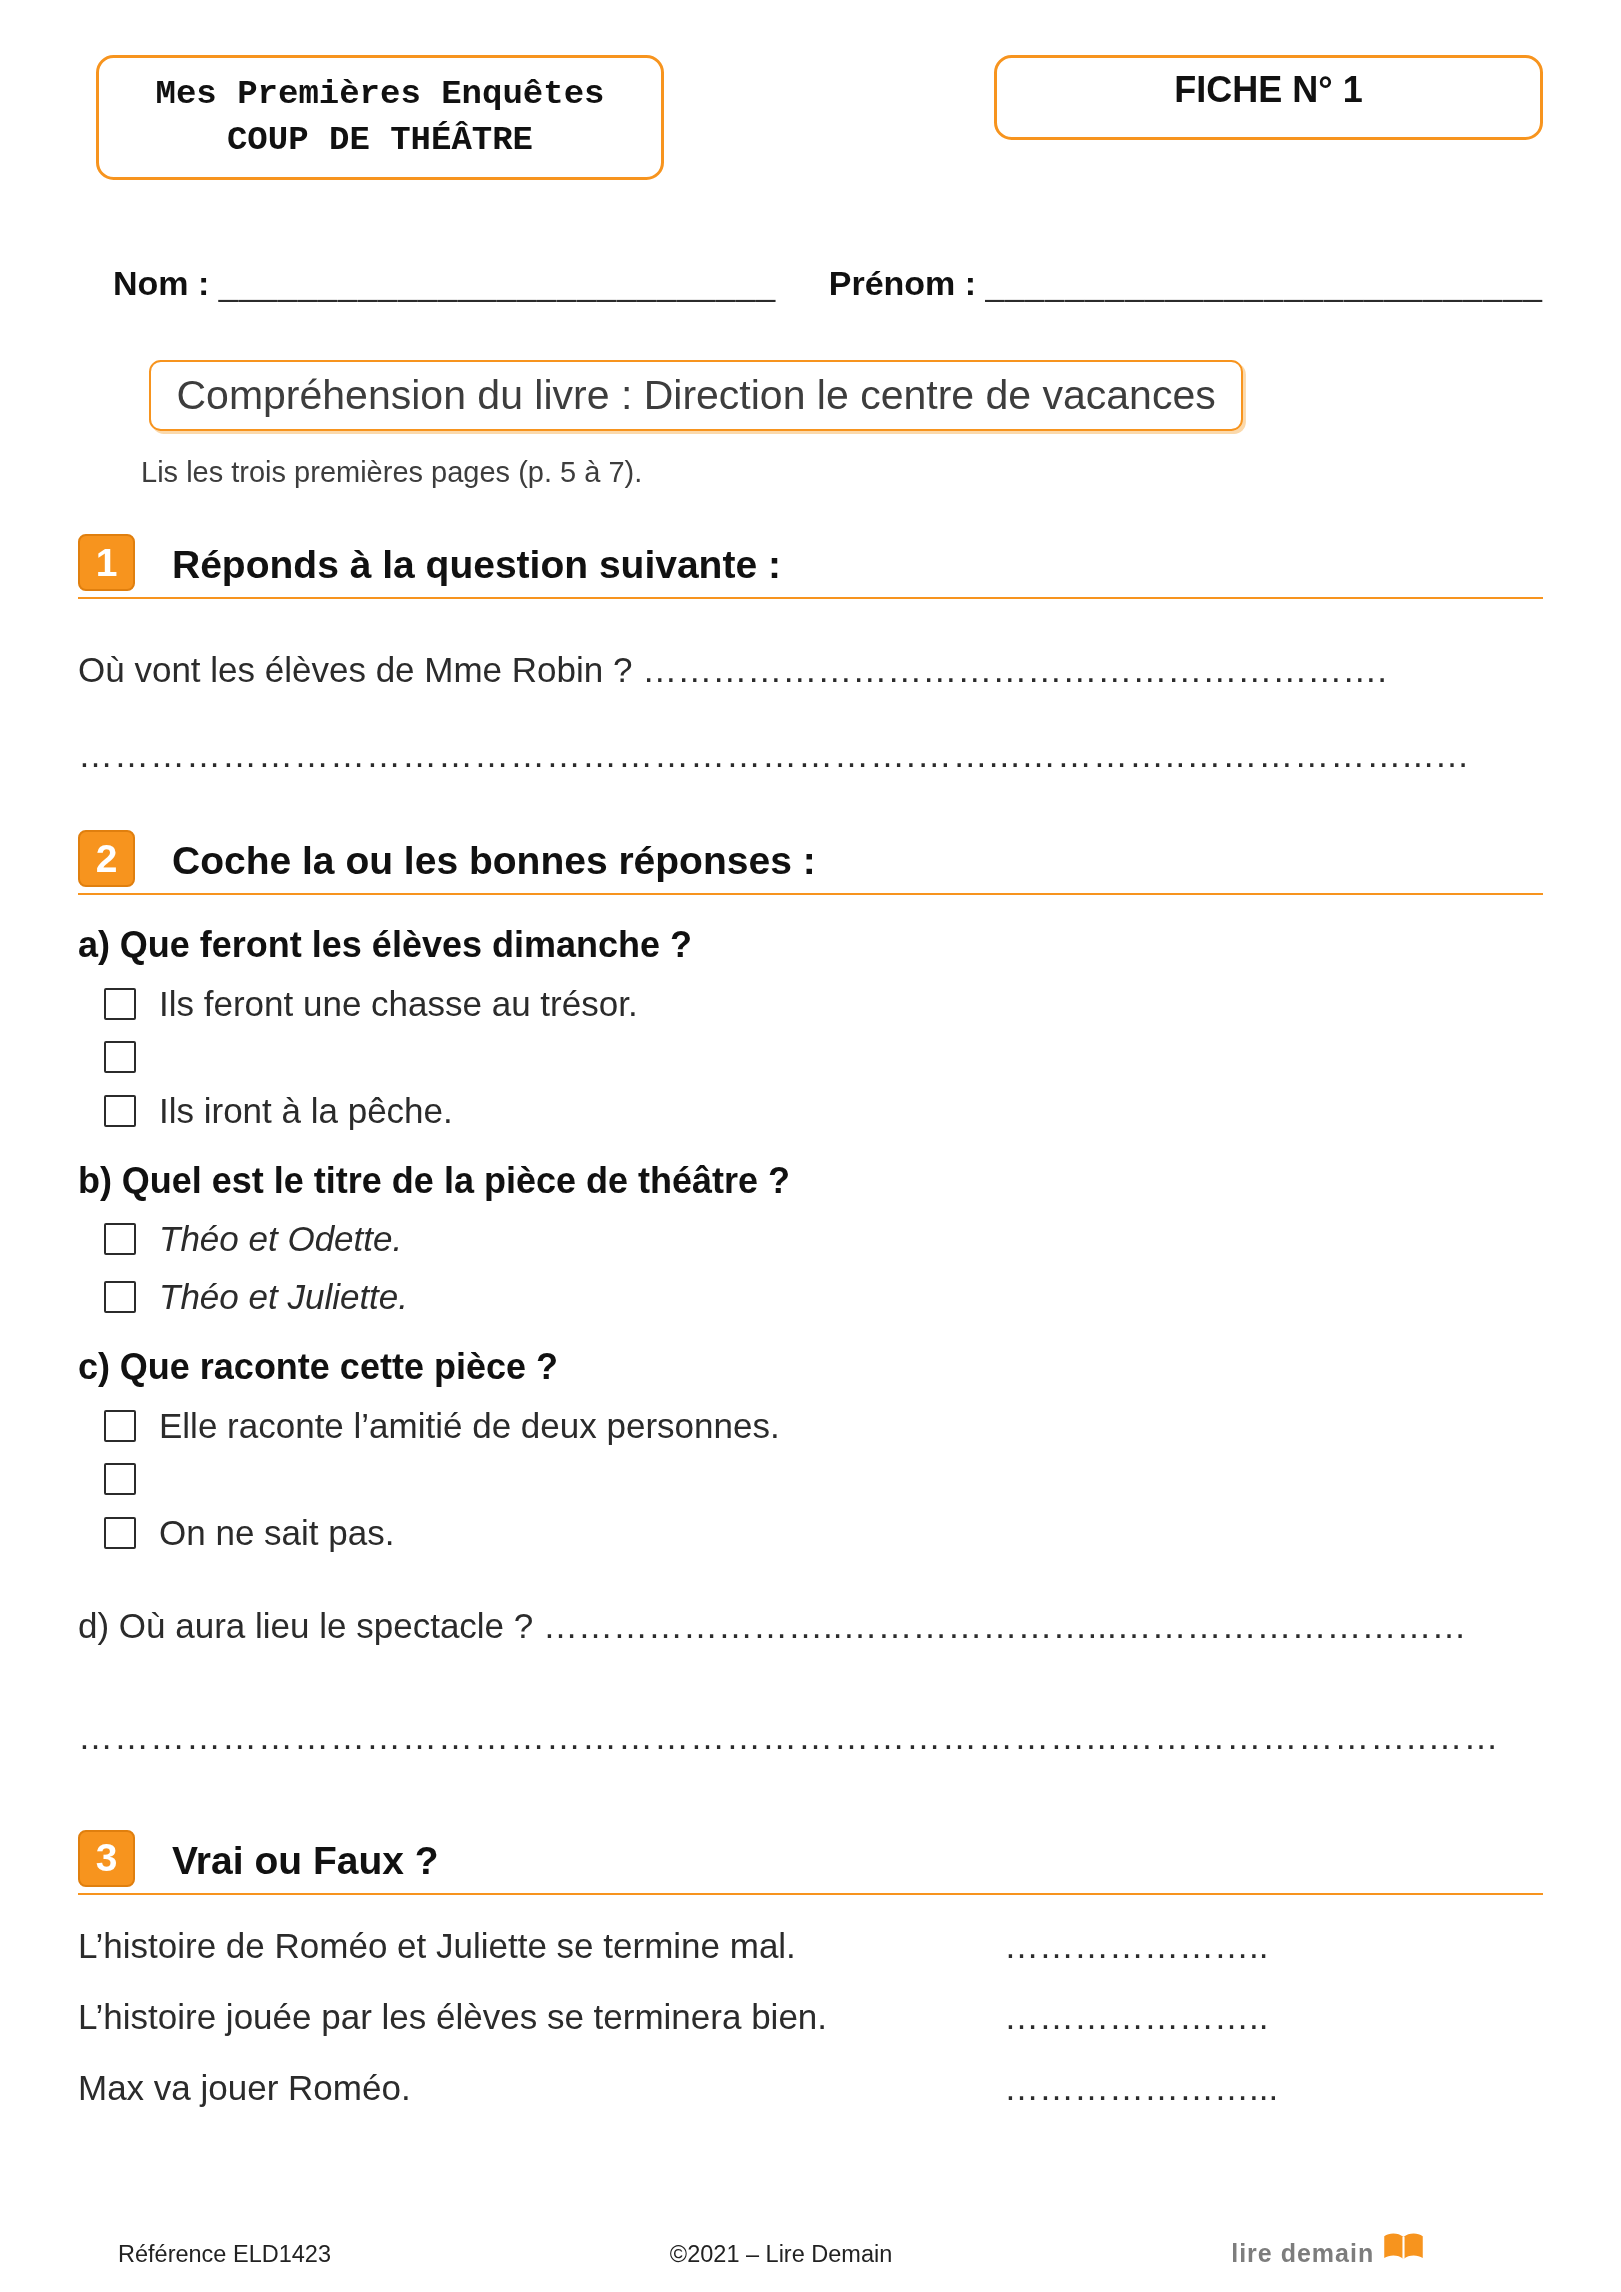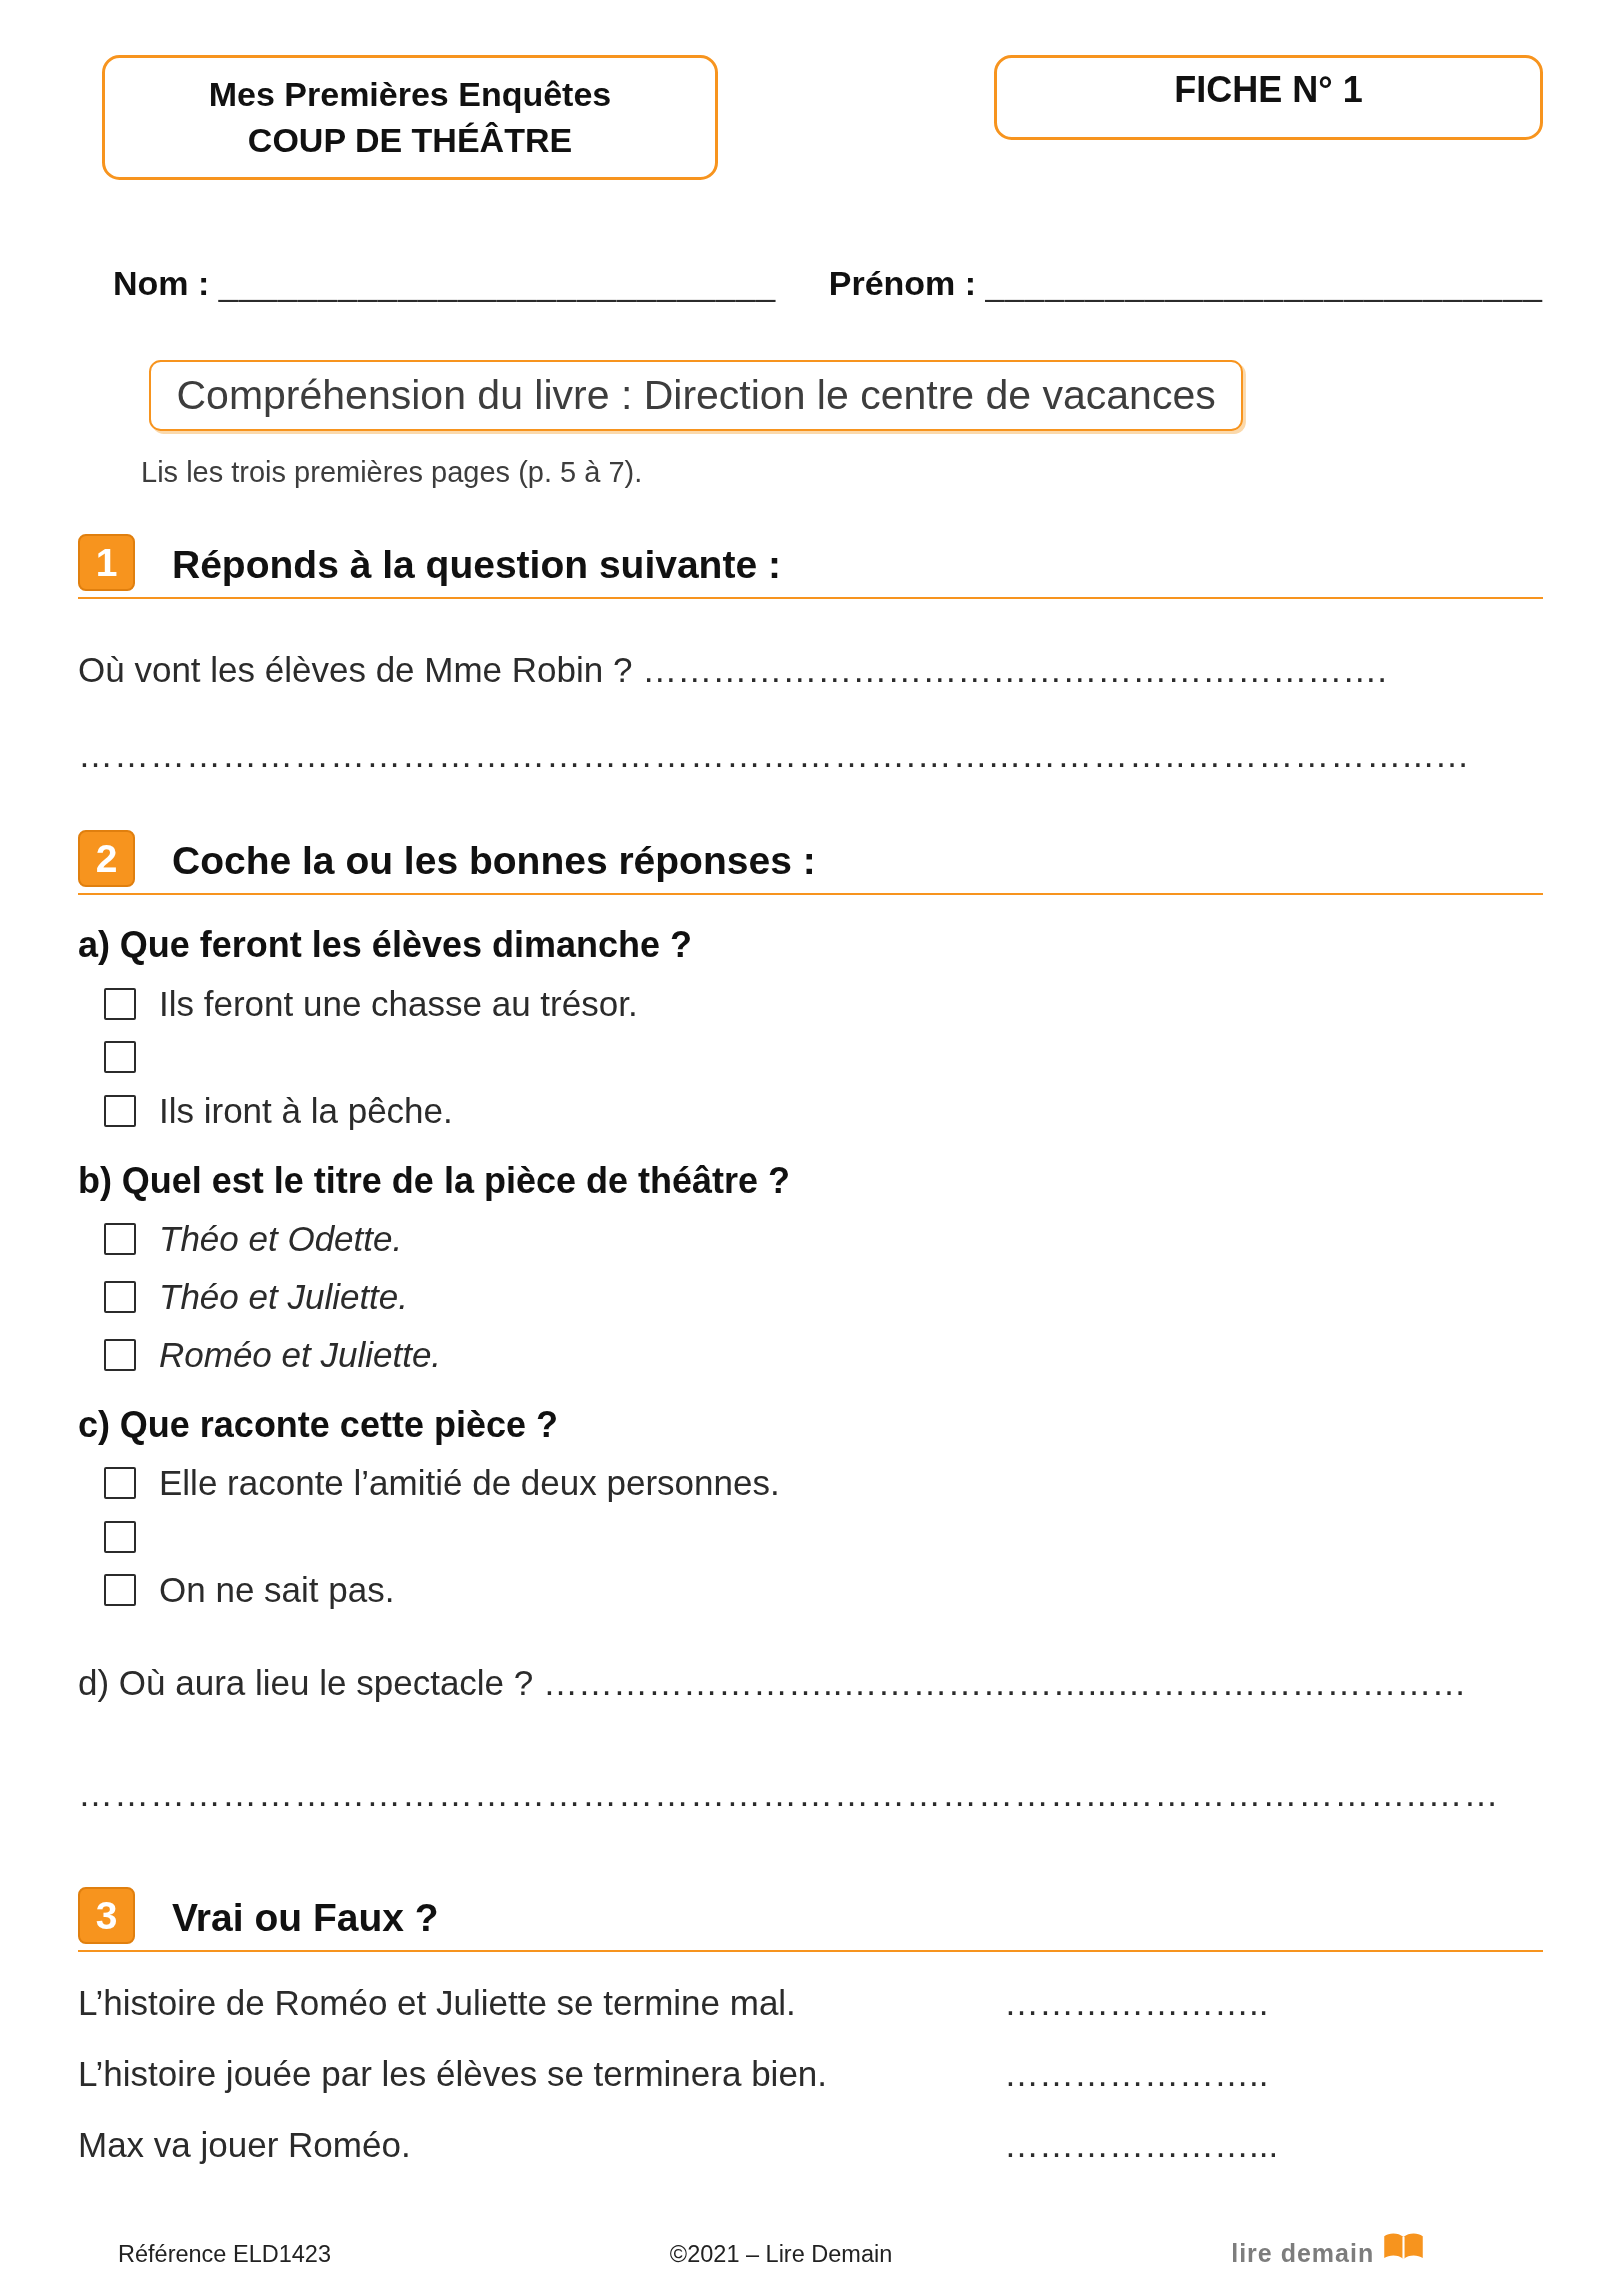--- a/index.html
+++ b/index.html
@@ -18,21 +18,21 @@
   
   .top-row { display: flex; justify-content: space-between; align-items: flex-start; }
   .badge-box {
     border: 3.9px solid #F7941E;
     border-radius: 17.6px;
     padding: 13.7px 29px;
     text-align: center;
     font-weight: bold;
     color: #111;
   }
-  .series-box { width: 616px; font-size: 34px; line-height: 1.35; margin-left: 24px; }
+  .series-box { width: 568px; font-size: 34px; line-height: 1.35; margin-left: 18px; font-family: Liberation Mono, monospace; }
   .fiche-box { width: 549px; font-size: 36px; padding-top: 11px; padding-bottom: 25.5px; }
 
   
   .identity-row { margin-top: 84px; padding-left: 35px; display: flex; align-items: baseline; font-size: 34px; }
   .id-label { font-weight: bold; color: #111; white-space: pre; }
   .id-blank { color: #2b2b2b; letter-spacing: 1px; white-space: pre; }
   .id-gap { width: 59px; }
 
   
   .title-box {
@@ -176,24 +176,20 @@
       <div class="sub-q">
         <span class="q-label">b)</span><span>Quel est le titre de la pièce de théâtre ?</span>
       </div>
       <div class="option-row italic">
         <span class="checkbox"></span>
         <span class="option-text">Théo et Odette.</span>
       </div>
       <div class="option-row italic">
         <span class="checkbox"></span>
         <span class="option-text">Théo et Juliette.</span>
-      </div>
-      <div class="option-row italic">
-        <span class="checkbox"></span>
-        <span class="option-text">Roméo et Juliette.</span>
       </div>
 
       <div class="sub-q">
         <span class="q-label">c)</span><span>Que raconte cette pièce ?</span>
       </div>
       <div class="option-row">
         <span class="checkbox"></span>
         <span class="option-text">Elle raconte l’amitié de deux personnes.</span>
       </div>
       <div class="option-row">

